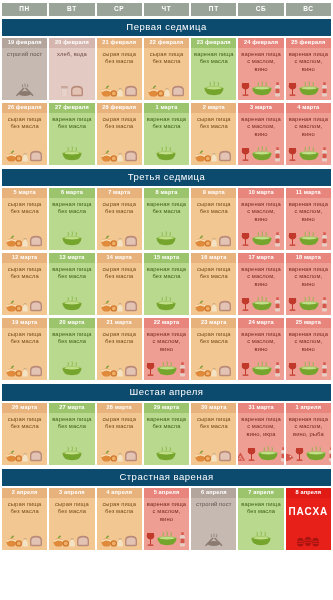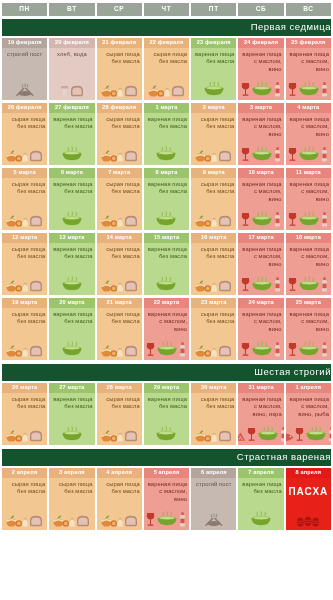--- a/index.html
+++ b/index.html
@@ -30,23 +30,23 @@
     font-size:6.5px;
     font-weight:bold;
     letter-spacing:.6px;
     text-align:center;
     padding:3px 0 3px 0;
     line-height:1;
   }
 
   
   .week-band{
-    background:#14532d;
+    background:#0c4a6e;
     color:#ffffff;
-    text-align:right;
+    text-align:center;
     font-size:9.5px;
     letter-spacing:.5px;
     padding:3.5px 0 4px 0;
     line-height:1;
     margin:1px 2px 2px 2px;
   }
 
   
   .days-row{
     display:grid;
@@ -74,21 +74,21 @@
     flex:1;
     display:flex;
     flex-direction:column;
     justify-content:flex-start;
     align-items:center;
     padding:3px 1px 2px 1px;
   }
   .day-text{
     font-size:5.8px;
     line-height:1.25;
-    text-align:right;
+    text-align:center;
     letter-spacing:.1px;
     padding:0 1px;
   }
   .day-icons{
     margin-top:auto;
     height:20px;
     display:flex;
     align-items:flex-end;
     justify-content:center;
     gap:1px;
@@ -489,20 +489,21 @@
                 <svg width="7" height="15" viewBox="0 0 7 15">
                   <rect x="2.3" y=".3" width="2.4" height="3" fill="#d4574a"></rect>
                   <path d="M1 5.2 q0-1.6 1.3-2.2 h2.4 q1.3.6 1.3 2.2 v8.4 q0 1-1 1 h-3 q-1-0-1-1 Z" fill="#e8cfc6"></path>
                   <rect x="1.4" y="6.6" width="4.2" height="4.6" fill="#d4574a"></rect>
                 </svg>
               </span>
             </div>
           </div>
         </div>
       </div>
+      <div class="week-band">Третья седмица</div>
       <div class="days-row">
         <div class="day c-dry">
           <div class="day-date">5 марта</div>
           <div class="day-body">
             <div class="day-text">сырая пища без масла</div>
             <div class="day-icons">
               <span>
                 <svg width="22" height="14" viewBox="0 0 22 14">
                   <ellipse cx="5.5" cy="9.6" rx="5" ry="4" fill="#e08a3c"></ellipse>
                   <path d="M.7 8.4 q4.8-3.4 9.6 0" stroke="#f6e0b8" stroke-width="1.6" fill="none"></path>
@@ -1041,21 +1042,21 @@
                 <svg width="7" height="15" viewBox="0 0 7 15">
                   <rect x="2.3" y=".3" width="2.4" height="3" fill="#d4574a"></rect>
                   <path d="M1 5.2 q0-1.6 1.3-2.2 h2.4 q1.3.6 1.3 2.2 v8.4 q0 1-1 1 h-3 q-1-0-1-1 Z" fill="#e8cfc6"></path>
                   <rect x="1.4" y="6.6" width="4.2" height="4.6" fill="#d4574a"></rect>
                 </svg>
               </span>
             </div>
           </div>
         </div>
       </div>
-      <div class="week-band">Шестая строгий</div>
+      <div class="week-band">Шестая апреля</div>
       <div class="days-row">
         <div class="day c-dry">
           <div class="day-date">26 марта</div>
           <div class="day-body">
             <div class="day-text">сырая пища без масла</div>
             <div class="day-icons">
               <span>
                 <svg width="22" height="14" viewBox="0 0 22 14">
                   <ellipse cx="5.5" cy="9.6" rx="5" ry="4" fill="#e08a3c"></ellipse>
                   <path d="M.7 8.4 q4.8-3.4 9.6 0" stroke="#f6e0b8" stroke-width="1.6" fill="none"></path>

